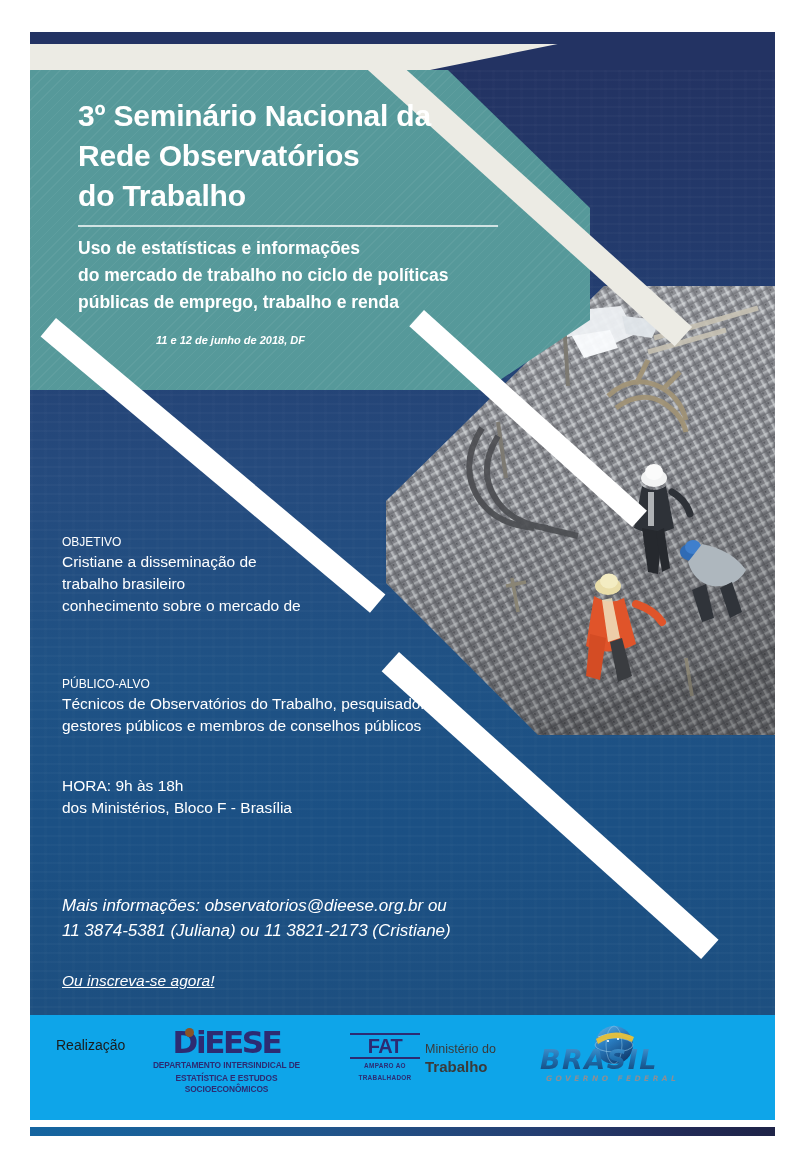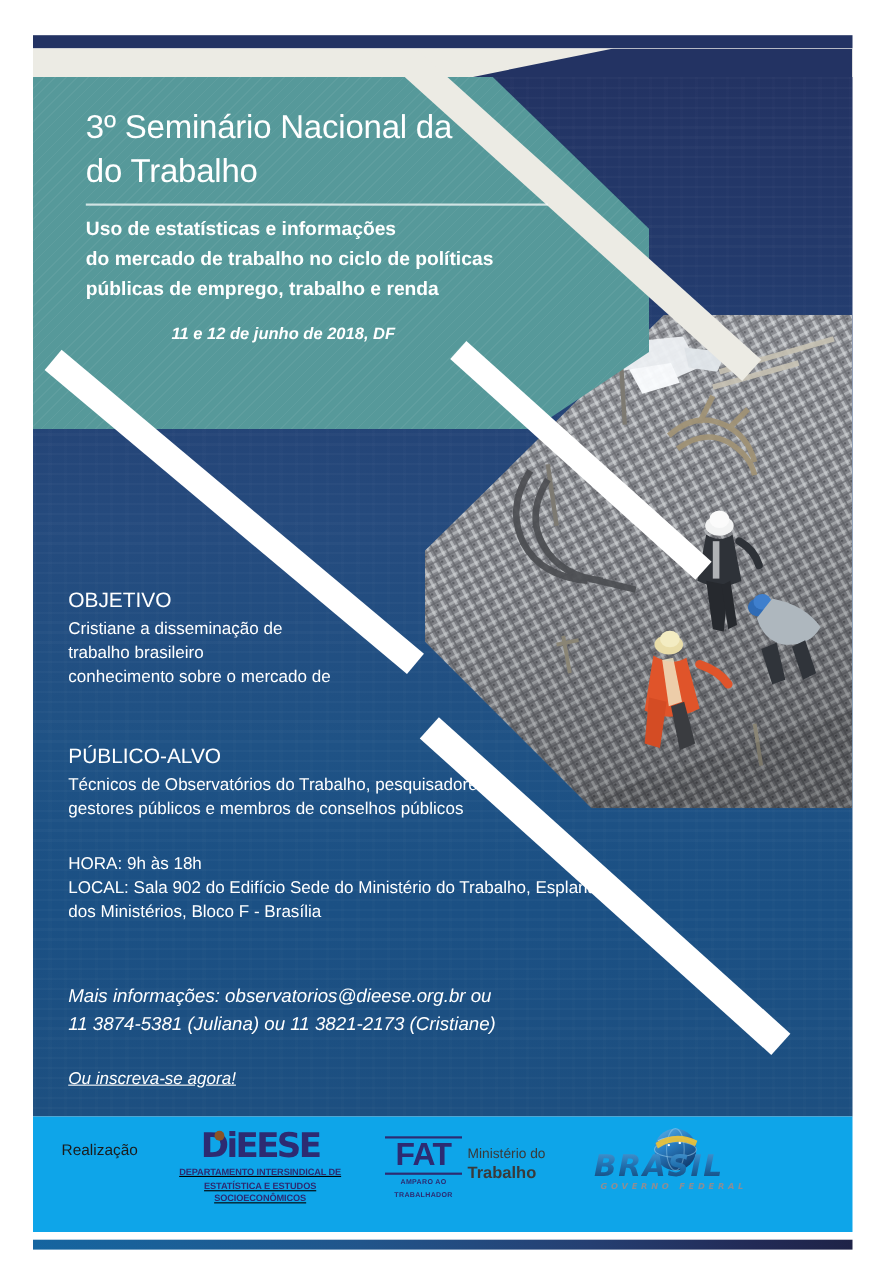--- a/index.html
+++ b/index.html
@@ -48,67 +48,67 @@
   
   .white-diag-a{position:absolute;left:424px;top:310px;width:300px;height:22px;
       background:#ffffff;transform:rotate(42deg);transform-origin:0 0;}
   .white-diag-b{position:absolute;left:56px;top:318px;width:430px;height:24px;
       background:#ffffff;transform:rotate(40deg);transform-origin:0 0;}
   .white-diag-c{position:absolute;left:399px;top:652px;width:430px;height:26px;
       background:#ffffff;transform:rotate(42deg);transform-origin:0 0;}
 
   
   .title-block{position:absolute;left:78px;top:96px;width:470px;color:#ffffff;}
-  .title-line{font-size:30px;font-weight:normal;line-height:1.33;
+  .title-line{font-size:30px;font-weight:bold;line-height:1.33;
       letter-spacing:-.2px;white-space:nowrap;}
   .title-rule{width:420px;height:2px;background:rgba(255,255,255,.72);
       margin:9px 0 8px 0;}
   .subtitle-line{font-size:17.5px;font-weight:bold;line-height:1.54;
       white-space:nowrap;}
-  .date-line{font-size:15px;font-weight:bold;font-style:italic;
+  .date-line{font-size:11px;font-weight:bold;font-style:italic;
       margin-top:19px;margin-left:78px;white-space:nowrap;}
 
   
   .photo{position:absolute;left:386px;top:286px;width:389px;height:449px;
       overflow:hidden;
       clip-path:polygon(218px 0, 389px 0, 389px 449px, 389px 449px,
                         152px 449px, 0 297px, 0 215px);}
   .photo svg{display:block;}
 
   
   .copy{position:absolute;color:#ffffff;}
-  .sec-head{font-size:19px;line-height:1.42;}
+  .sec-head{font-size:12px;line-height:1.42;}
   .sec-text{font-size:15.5px;line-height:1.42;}
   .ital{font-style:italic;font-size:17px;line-height:1.45;}
   .reg-link{font-style:italic;font-size:15.5px;text-decoration:underline;
       display:inline-block;}
 
   #objetivo{left:62px;top:534px;width:330px;}
   #publico{left:62px;top:676px;width:520px;}
   #details{left:62px;top:775px;width:640px;}
   #contact{left:62px;top:894px;width:470px;}
   #register{left:62px;top:972px;}
 
   
   .footer{position:absolute;left:30px;top:1015px;width:745px;height:105px;
       background:#0ea5e9;}
   .realizacao{position:absolute;left:26px;top:22px;font-size:14px;color:#1b1b1b;}
 
-  .logo-dieese{position:absolute;left:119px;top:12px;width:175px;
-      text-align:center;text-decoration:underline;}
+  .logo-dieese{position:absolute;left:109px;top:12px;width:175px;
+      text-align:center;}
   .dieese-word{position:relative;font-size:31px;font-weight:bold;color:#2d2b72;
       letter-spacing:-2.4px;line-height:1;font-family:"DejaVu Sans",sans-serif;
       display:inline-block;}
   .dieese-dot{position:absolute;left:46px;top:1px;width:9px;height:9px;
       border-radius:50%;background:#8a5426;}
   .dieese-sub{font-size:8.4px;font-weight:bold;color:#2d2b72;line-height:1.3;
       letter-spacing:-.1px;margin-top:2px;}
 
   .logo-fat{position:absolute;left:320px;top:18px;width:70px;text-align:center;}
-  .fat-word{font-size:29px;font-weight:bold;color:#2d2b72;letter-spacing:-.6px;
+  .fat-word{font-size:20px;font-weight:bold;color:#2d2b72;letter-spacing:-.6px;
       line-height:1;border-top:2px solid #2d2b72;border-bottom:2px solid #2d2b72;
       padding:1px 0;display:block;}
   .fat-sub{font-size:6.4px;font-weight:bold;color:#2d2b72;line-height:1.35;
       letter-spacing:.3px;margin-top:3px;}
 
   .logo-mt{position:absolute;left:395px;top:27px;width:100px;text-align:left;
       color:#3a3a3a;}
   .mt-l1{font-size:12.5px;line-height:1.25;}
   .mt-l2{font-size:15px;font-weight:bold;line-height:1.2;}
 
@@ -225,20 +225,21 @@
     <div class="teal-texture"></div>
   </div>
 
   <div class="cream-diag"></div>
   <div class="white-diag-a"></div>
   <div class="white-diag-b"></div>
   <div class="white-diag-c"></div>
 
   <div class="title-block">
     <div class="title-line">3º Seminário Nacional da</div>
+    <div class="title-line">Rede Observatórios</div>
     <div class="title-line">do Trabalho</div>
     <div class="title-rule"></div>
     <div class="subtitle-line">Uso de estatísticas e informações</div>
     <div class="subtitle-line">do mercado de trabalho no ciclo de políticas</div>
     <div class="subtitle-line">públicas de emprego, trabalho e renda</div>
     <div class="date-line">11 e 12 de junho de 2018, DF</div>
   </div>
 
   <div class="copy" id="objetivo">
     <div class="sec-head">OBJETIVO</div>
@@ -250,24 +251,20 @@
   <div class="copy" id="publico">
     <div class="sec-head">PÚBLICO-ALVO</div>
     <div class="sec-text">Técnicos de Observatórios do Trabalho, pesquisadores,</div>
     <div class="sec-text">gestores públicos e membros de conselhos públicos</div>
   </div>
 
   <div class="copy" id="details">
     <div class="sec-text">
       <span>HORA:</span>
       <span>9h às 18h</span>
-    </div>
-    <div class="sec-text">
-      <span>LOCAL:</span>
-      <span>Sala 902 do Edifício Sede do Ministério do Trabalho, Esplanada</span>
     </div>
     <div class="sec-text">dos Ministérios,  Bloco F - Brasília</div>
   </div>
 
   <div class="copy" id="contact">
     <div class="ital">Mais informações: observatorios@dieese.org.br ou</div>
     <div class="ital">11 3874-5381 (Juliana) ou 11 3821-2173 (Cristiane)</div>
   </div>
 
   <div class="copy" id="register">

